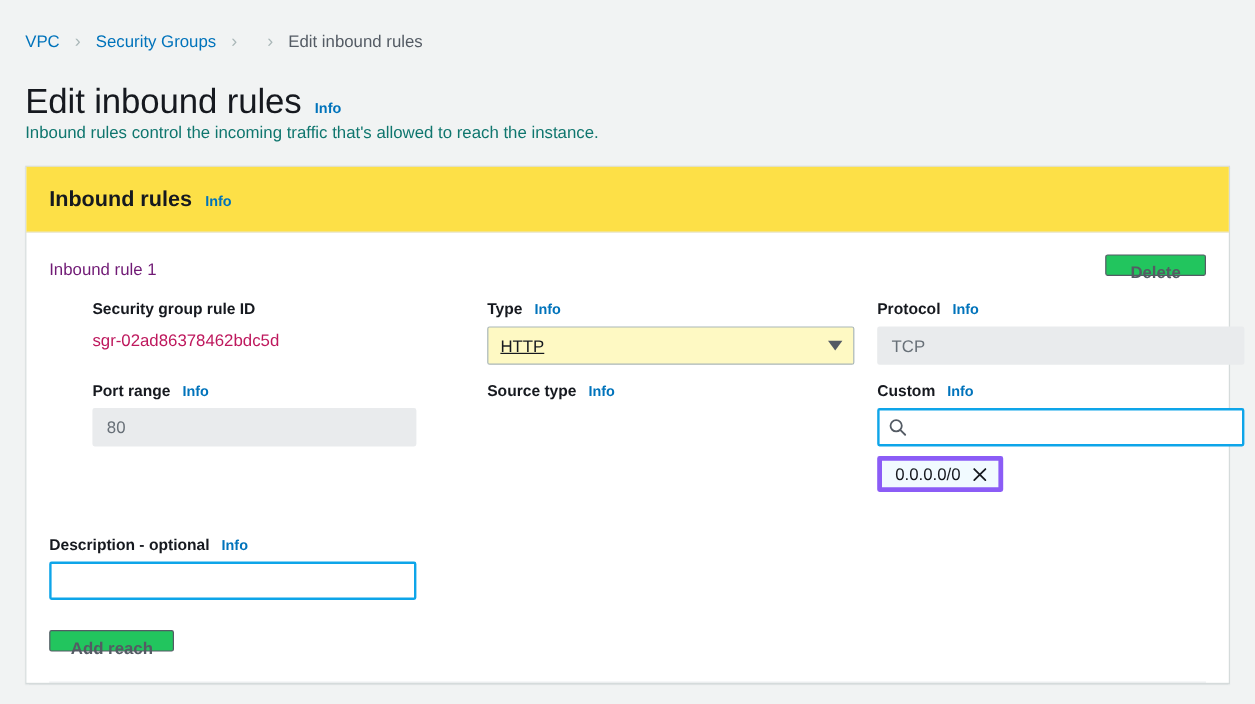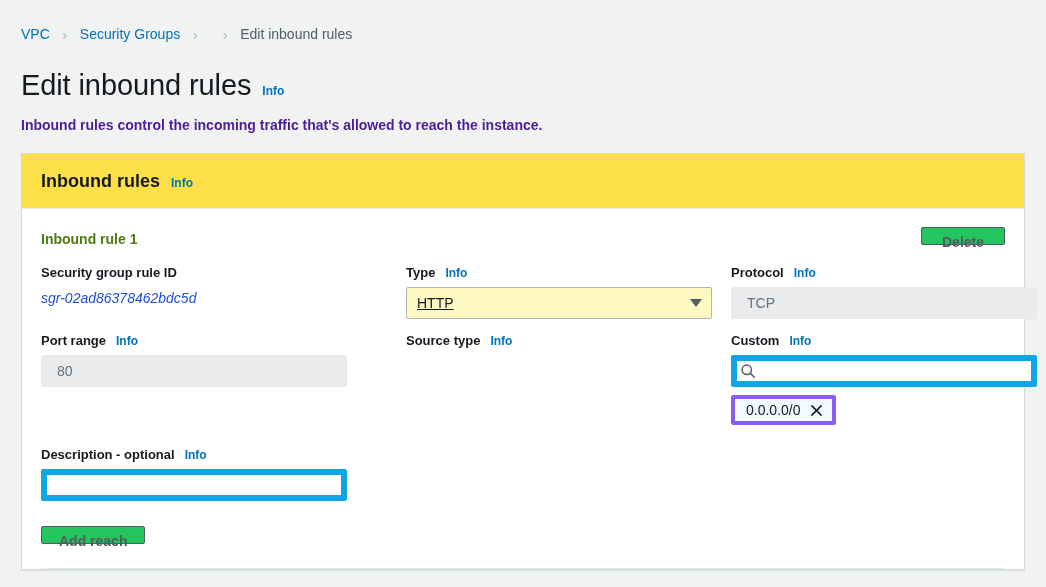--- a/index.html
+++ b/index.html
@@ -62,24 +62,22 @@
     letter-spacing: -0.1px;
   }
   .info-link {
     color: #0073bb;
     font-size: 12px;
     font-weight: bold;
     text-decoration: none;
     white-space: nowrap;
   }
   .page-desc {
-    margin-top: 15px;
-    font-size: 14px;
-    color: #4c1d95;
-    font-weight: bold;
+    font-size: 14px;
+    color: #0f766e;
   }
 
   
   .card {
     margin: 20px 21px 0 21px;
     background: #ffffff;
     border: 1px solid #d5dbdb;
     box-shadow: 0 1px 1px 0 rgba(0,28,36,0.08);
   }
   .card-header {
@@ -103,22 +101,22 @@
 
   
   .rule-head {
     display: flex;
     align-items: flex-start;
     justify-content: space-between;
     height: 38px;
   }
   .rule-title {
     font-size: 14px;
-    font-weight: bold;
-    color: #4d7c0f;
+    font-weight: normal;
+    color: #701a75;
     padding-top: 4px;
   }
   .btn {
     font-family: "Liberation Sans", sans-serif;
     font-size: 14px;
     font-weight: bold;
     color: #545b64;
     background: #22c55e;
     border: 1px solid #545b64;
     border-radius: 2px;
@@ -130,48 +128,47 @@
   }
   .btn-delete { min-width: 84px; }
 
   
   .grid {
     display: grid;
     grid-template-columns: 306px 59px 306px 19px 306px;
     row-gap: 0;
   }
   .cell { min-width: 0; }
-  .c1 { grid-column: 1; }
+  .c1 { grid-column: 1; margin-left: 36px; }
   .c2 { grid-column: 3; }
   .c3 { grid-column: 5; }
 
   .field-label {
     font-size: 13px;
     font-weight: bold;
     color: #16191f;
     display: flex;
     align-items: baseline;
     gap: 10px;
     height: 22px;
   }
   .field-label .info-link { font-size: 12px; }
 
   .static-value {
     font-size: 14px;
-    color: #1d4ed8;
+    color: #be185d;
     height: 30px;
     line-height: 20px;
     padding-top: 1px;
-    font-style: italic;
   }
 
   .input {
     width: 100%;
     height: 32px;
-    border: 6px solid #0ea5e9;
+    border: 2px solid #0ea5e9;
     border-radius: 2px;
     background: #ffffff;
     font-family: "Liberation Sans", sans-serif;
     font-size: 14px;
     color: #16191f;
     padding: 0 10px;
     outline: none;
   }
   .input::placeholder { color: #687078; }
   .input[disabled] {
@@ -238,21 +235,21 @@
     cursor: default;
   }
   .token-x {
     width: 13px;
     height: 13px;
     cursor: pointer;
     flex: 0 0 auto;
   }
 
   .spacer-row { height: 14px; }
-  .desc-block { margin-top: 22px; }
+  .desc-block { margin-top: 36px; }
   .desc-input { width: 306px; }
 
   .addrule-wrap {
     padding: 25px 0 18px 0;
     border-bottom: 1px solid #e9ebed;
     margin-top: 0;
   }
 </style>
 </head>
 <body>

